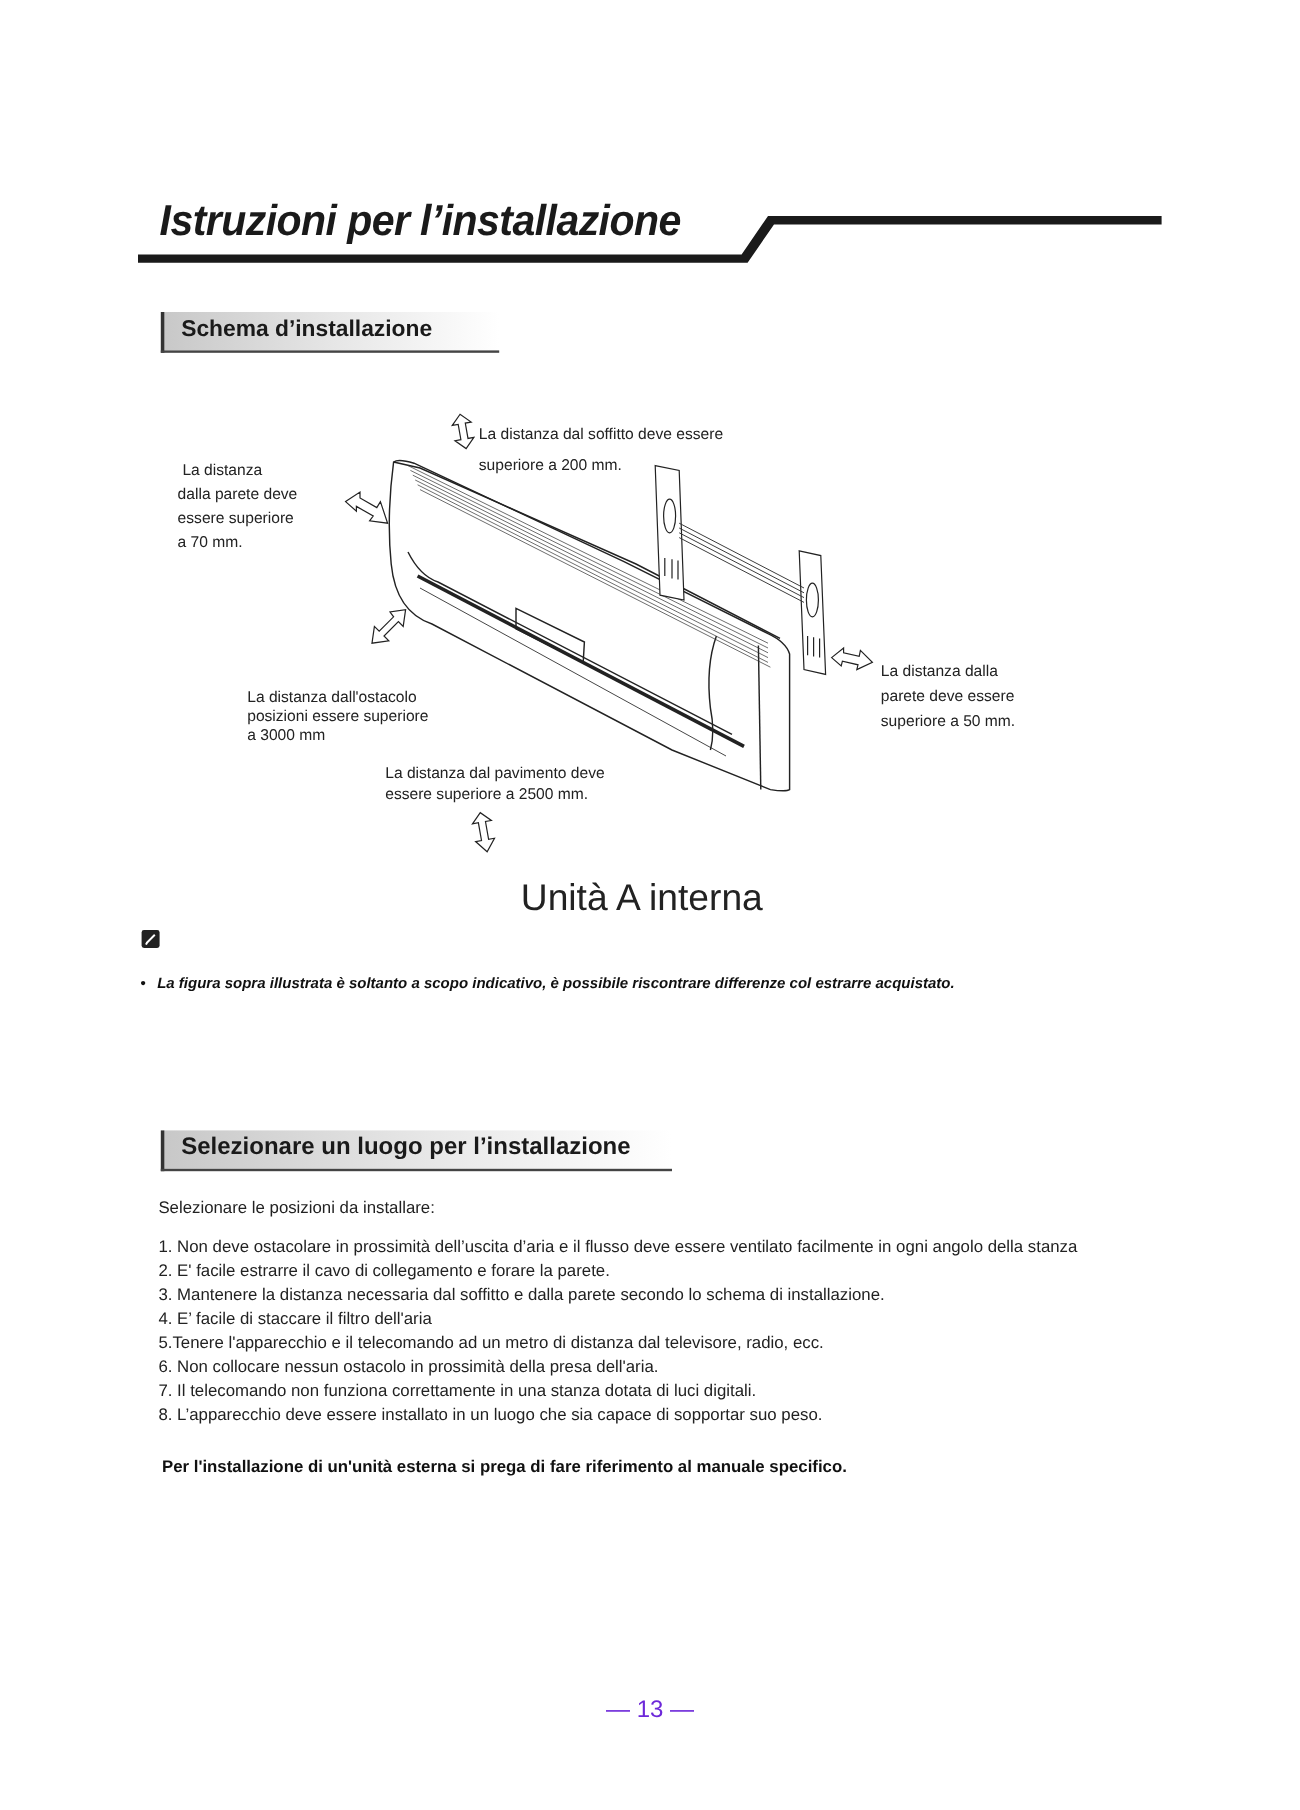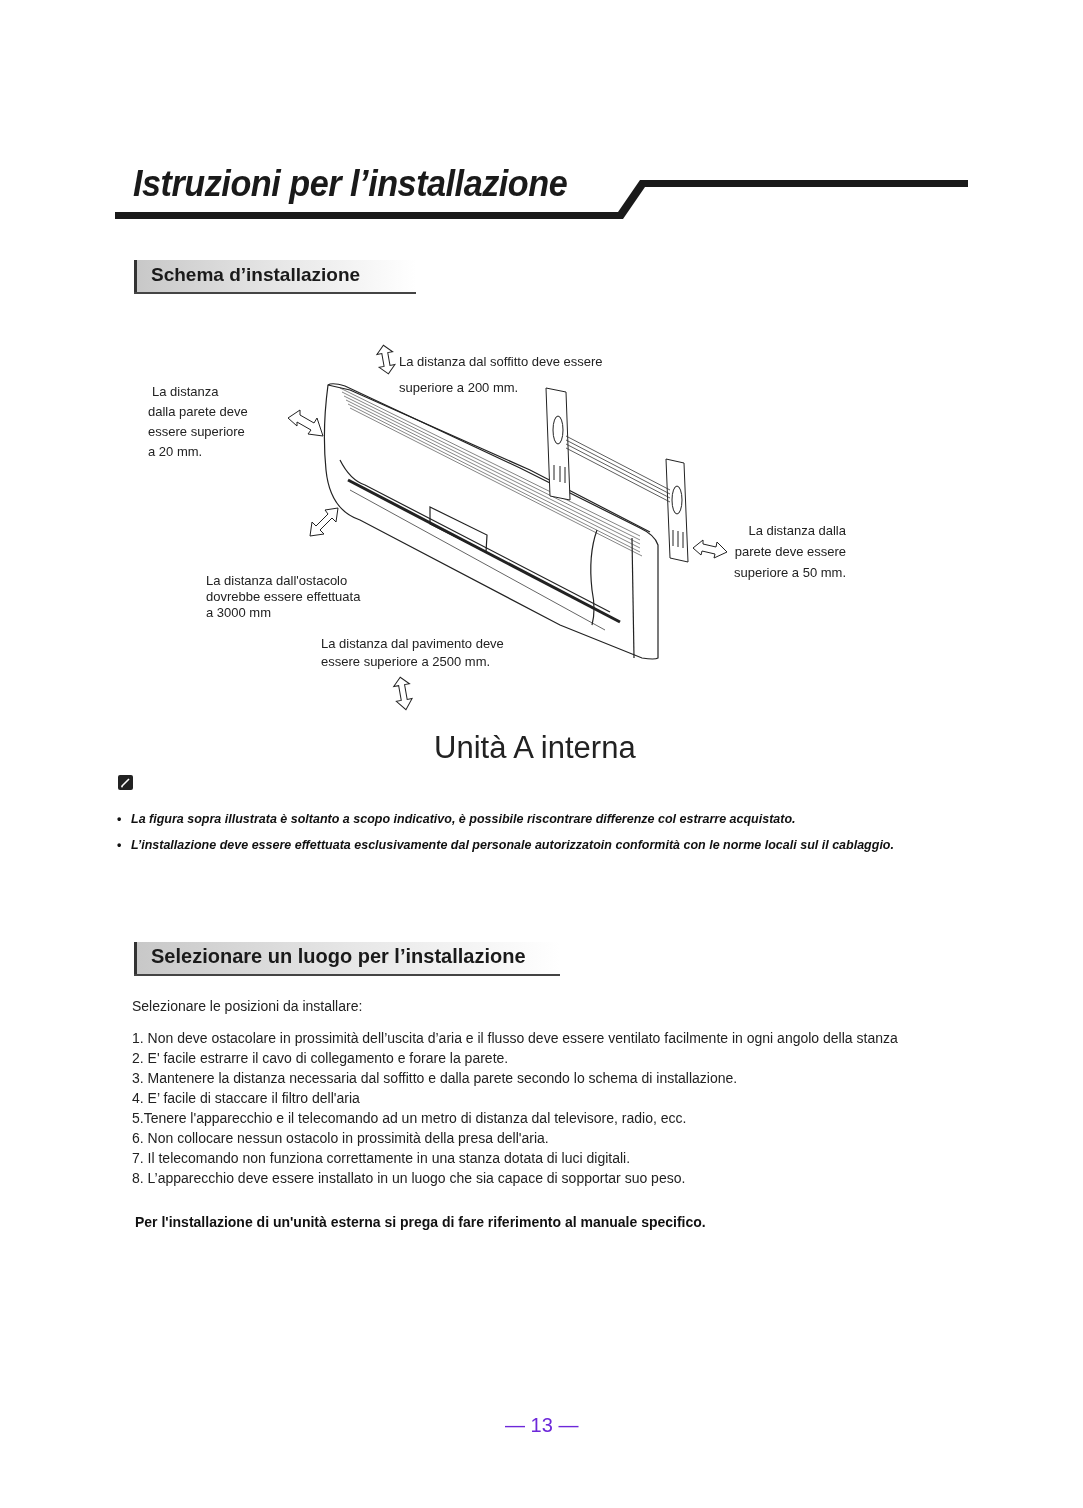--- a/index.html
+++ b/index.html
@@ -112,49 +112,48 @@
 </svg>
 
 <div class="abs lbl" style="left:399px; top:349px; line-height:26px;">
   <div>La distanza dal soffitto deve essere</div>
   <div>superiore a 200 mm.</div>
 </div>
 <div class="abs lbl" style="left:148px; top:382px;">
   <div style="padding-left:4px">La distanza</div>
   <div>dalla parete deve</div>
   <div>essere superiore</div>
-  <div>a 20 mm.</div>
+  <div>a 70 mm.</div>
 </div>
 <div class="abs lbl" style="left:206px; top:573px; line-height:16px;">
   <div>La distanza dall'ostacolo</div>
-  <div>dovrebbe essere effettuata</div>
+  <div>posizioni essere superiore</div>
   <div>a 3000 mm</div>
 </div>
 <div class="abs lbl" style="left:321px; top:635px; line-height:18px;">
   <div>La distanza dal pavimento deve</div>
   <div>essere superiore a 2500 mm.</div>
 </div>
-<div class="abs lbl" style="left:734px; top:520px; line-height:21px;text-align:right;">
+<div class="abs lbl" style="left:734px; top:548px; line-height:21px;">
   <div>La distanza dalla</div>
   <div>parete deve essere</div>
   <div>superiore a 50 mm.</div>
 </div>
 
 <div class="abs caption">Unità A interna</div>
 
 <div class="abs note-icon">
   <svg width="15" height="15" viewBox="0 0 15 15">
       <path d="M4,11 L11,4" stroke="#fff" stroke-width="1.6"></path>
       <circle cx="4" cy="11.5" r="0.9" fill="#fff"></circle>
     </svg>
 </div>
 
 <div class="abs notes">
   <div class="n">La figura sopra illustrata è soltanto a scopo indicativo, è possibile riscontrare differenze col estrarre acquistato.</div>
-  <div class="n">L’installazione deve essere effettuata esclusivamente dal personale autorizzatoin conformità con le norme locali sul il cablaggio.</div>
 </div>
 
 <div class="abs sec" style="left:134px; top:942px; width:426px;">
   <div class="bg"></div>
     <div class="bar"></div>
     <div class="line"></div>
   <div class="txt" style="font-size:20px; top:3px;">Selezionare un luogo per l’installazione</div>
 </div>
 
 <div class="abs intro">Selezionare le posizioni da installare:</div>

